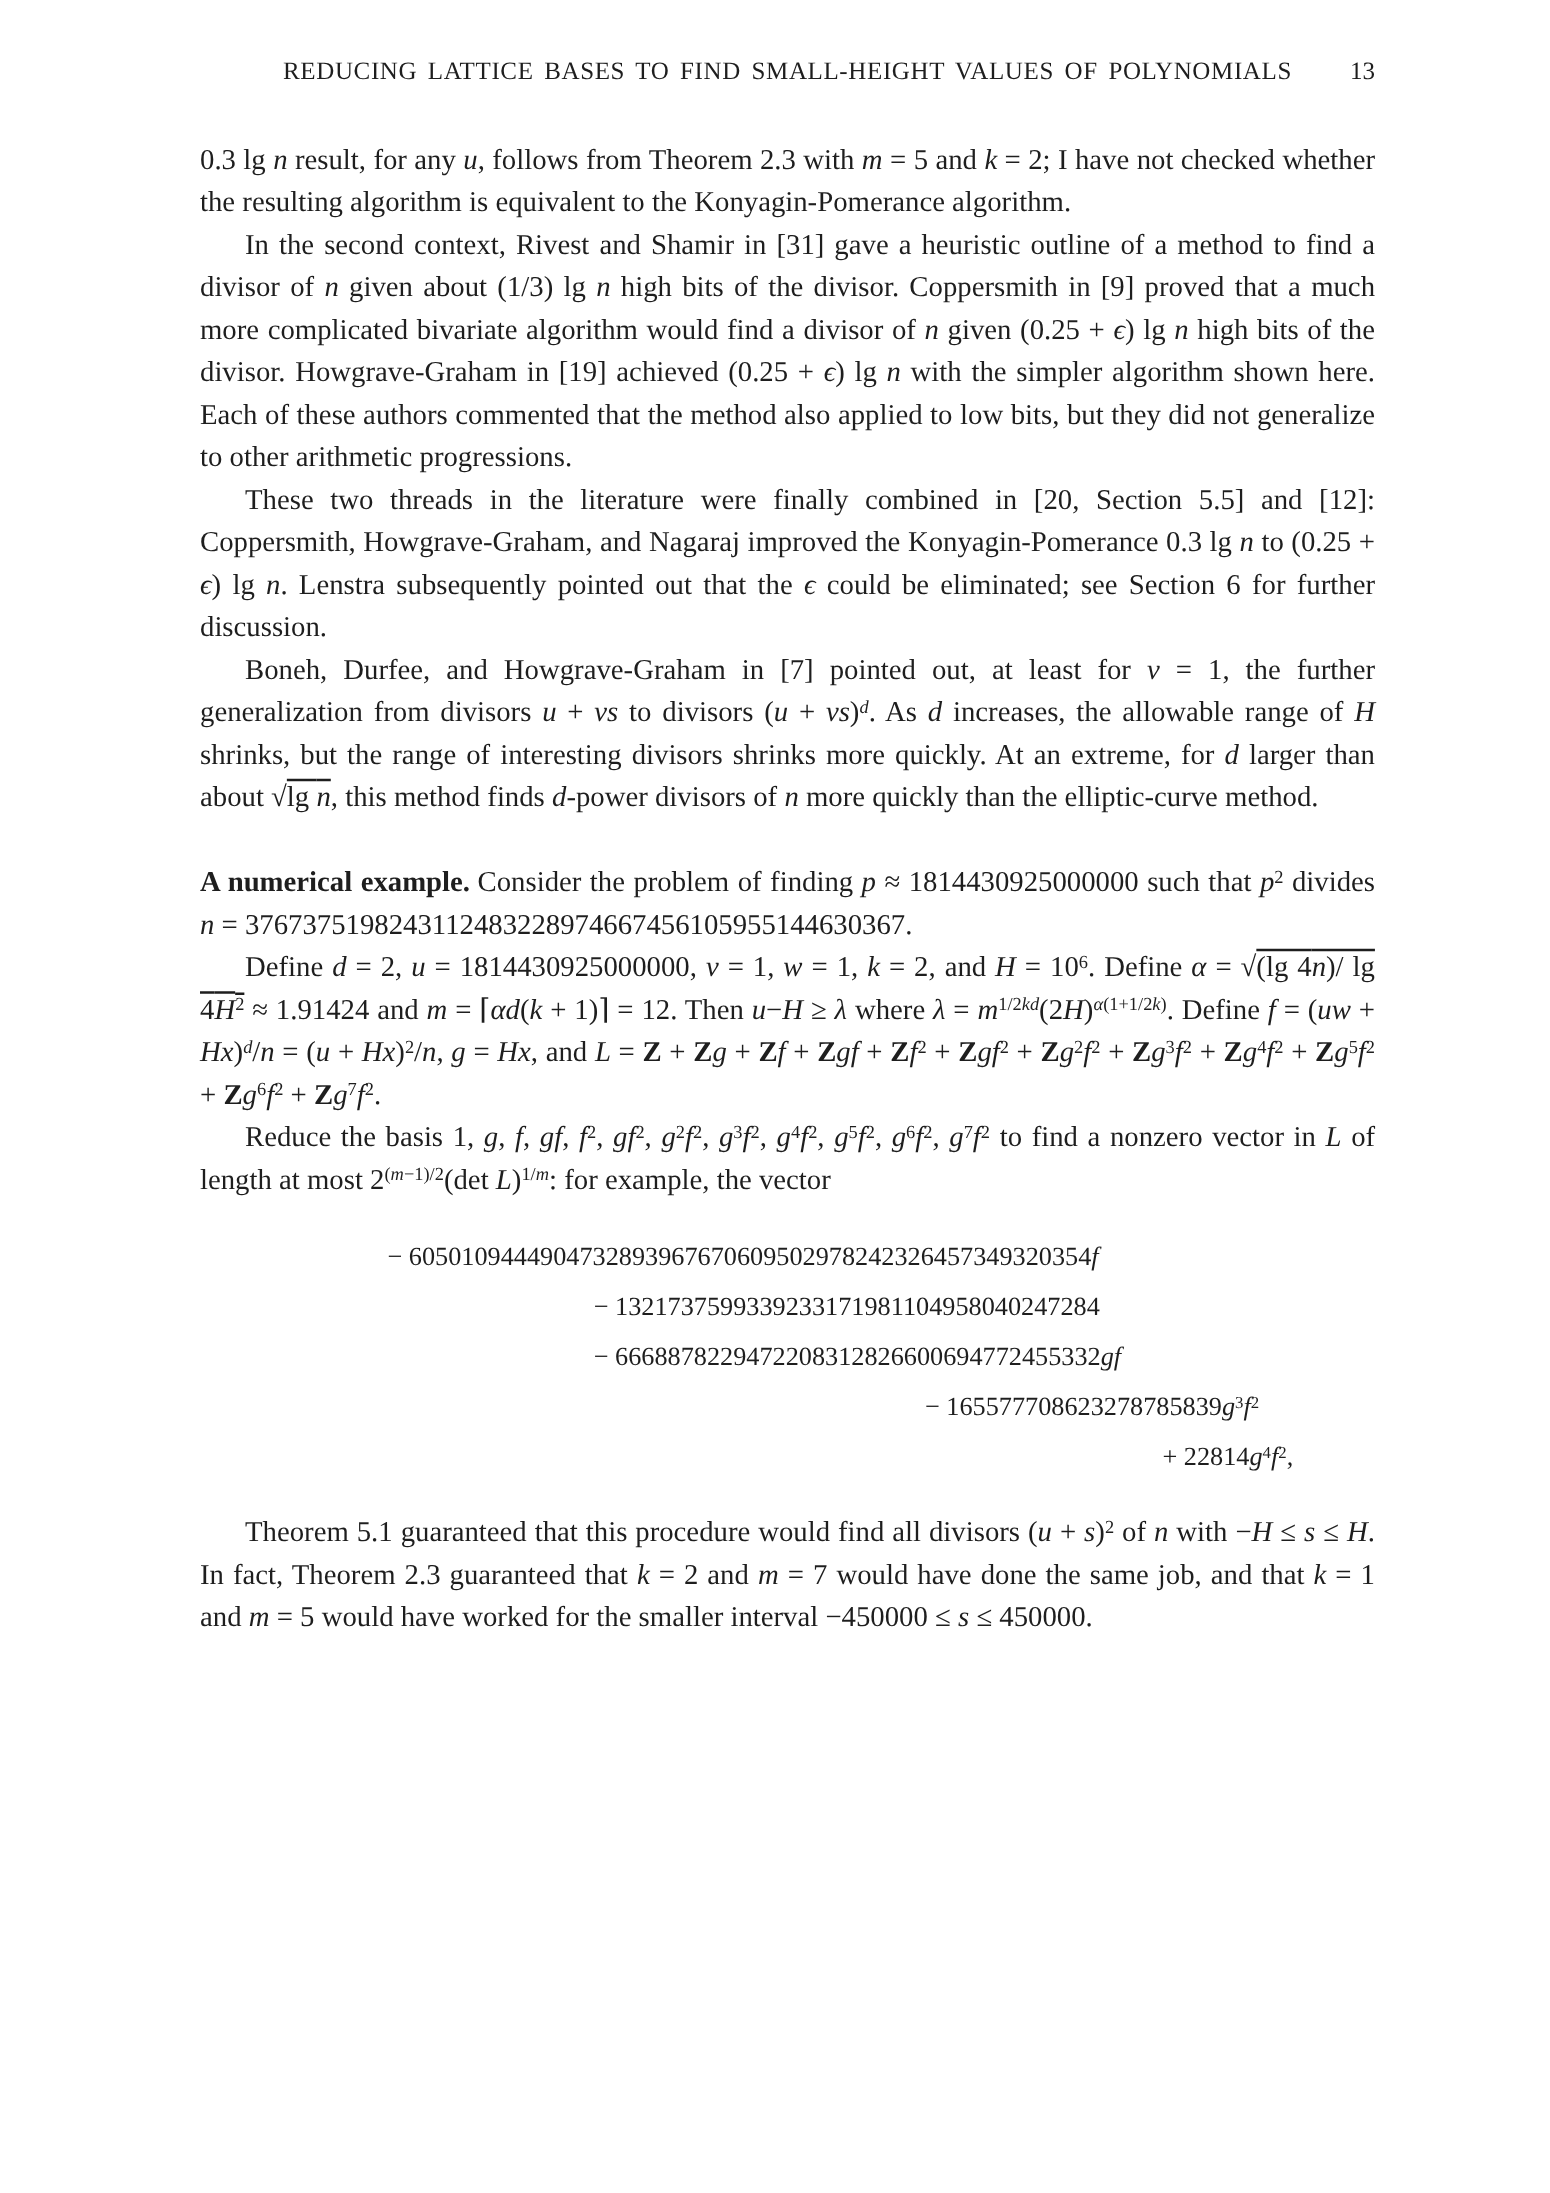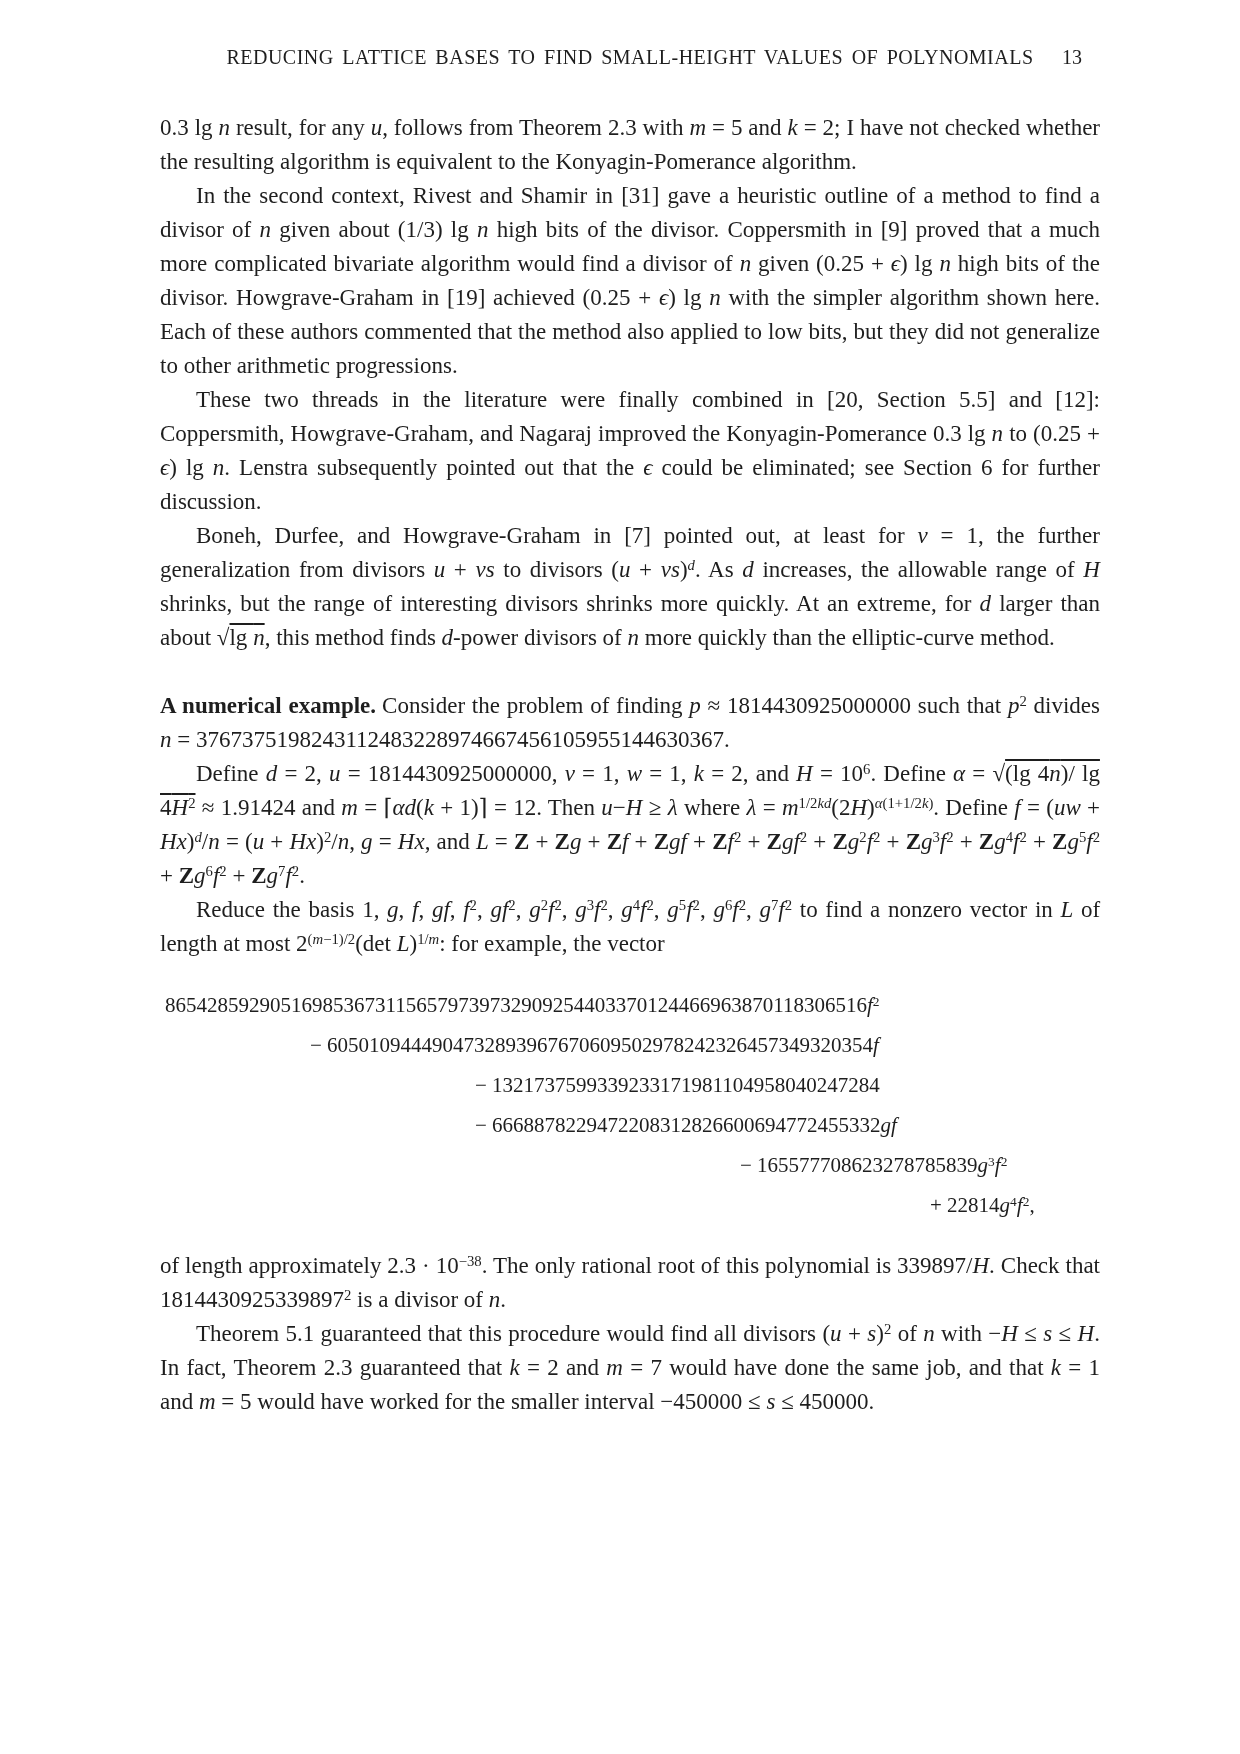--- a/index.html
+++ b/index.html
@@ -17,21 +17,21 @@
     margin:0 140px 0 160px;
     padding-top:46px;
     text-align:center;
     font-size:20px;
     letter-spacing:0.5px;
     word-spacing:3px;
     white-space:nowrap;
   }
   .page-num {
     position:absolute;
-    right:18px; top:46px;
+    right:0; top:46px;
     letter-spacing:0;
   }
   .content {
     margin:42px 140px 0 160px;
     font-size:23px;
     line-height:34px;
     text-align:justify;
   }
   p.para {margin:0; padding:0;}
   p.ind {text-indent:36px;}
@@ -80,25 +80,23 @@
     <p class="para ind">In the second context, Rivest and Shamir in [31] gave a heuristic outline of a method to find a divisor of <i>n</i> given about (1/3) lg <i>n</i> high bits of the divisor. Coppersmith in [9] proved that a much more complicated bivariate algorithm would find a divisor of <i>n</i> given (0.25 + <i>ϵ</i>) lg <i>n</i> high bits of the divisor. Howgrave-Graham in [19] achieved (0.25 + <i>ϵ</i>) lg <i>n</i> with the simpler algorithm shown here. Each of these authors commented that the method also applied to low bits, but they did not generalize to other arithmetic progressions.</p>
     <p class="para ind">These two threads in the literature were finally combined in [20, Section 5.5] and [12]: Coppersmith, Howgrave-Graham, and Nagaraj improved the Konyagin-Pomerance 0.3 lg <i>n</i> to (0.25 + <i>ϵ</i>) lg <i>n</i>. Lenstra subsequently pointed out that the <i>ϵ</i> could be eliminated; see Section 6 for further discussion.</p>
     <p class="para ind">Boneh, Durfee, and Howgrave-Graham in [7] pointed out, at least for <i>v</i> = 1, the further generalization from divisors <i>u</i> + <i>vs</i> to divisors (<i>u</i> + <i>vs</i>)<sup><i>d</i></sup>. As <i>d</i> increases, the allowable range of <i>H</i> shrinks, but the range of interesting divisors shrinks more quickly. At an extreme, for <i>d</i> larger than about √<span class="ol">lg <i>n</i></span>, this method finds <i>d</i>-power divisors of <i>n</i> more quickly than the elliptic-curve method.</p>
 
     <p class="para sect"><b class="runin">A numerical example.</b><span>Consider the problem of finding <i>p</i> ≈ 1814430925000000 such that <i>p</i><sup>2</sup> divides <i>n</i> = 3767375198243112483228974667456105955144630367.</span></p>
 
     <p class="para ind">Define <i>d</i> = 2, <i>u</i> = 1814430925000000, <i>v</i> = 1, <i>w</i> = 1, <i>k</i> = 2, and <i>H</i> = 10<sup>6</sup>. Define <i>α</i> = √<span class="ol">(lg 4<i>n</i>)/ lg 4<i>H</i><sup>2</sup></span> ≈ 1.91424 and <i>m</i> = ⌈<i>αd</i>(<i>k</i> + 1)⌉ = 12. Then <i>u</i>−<i>H</i> ≥ <i>λ</i> where <i>λ</i> = <i>m</i><sup>1/2<i>kd</i></sup>(2<i>H</i>)<sup><i>α</i>(1+1/2<i>k</i>)</sup>. Define <i>f</i> = (<i>uw</i> + <i>Hx</i>)<sup><i>d</i></sup>/<i>n</i> = (<i>u</i> + <i>Hx</i>)<sup>2</sup>/<i>n</i>, <i>g</i> = <i>Hx</i>, and <i>L</i> = <b>Z</b> + <b>Z</b><i>g</i> + <b>Z</b><i>f</i> + <b>Z</b><i>gf</i> + <b>Z</b><i>f</i><sup>2</sup> + <b>Z</b><i>gf</i><sup>2</sup> + <b>Z</b><i>g</i><sup>2</sup><i>f</i><sup>2</sup> + <b>Z</b><i>g</i><sup>3</sup><i>f</i><sup>2</sup> + <b>Z</b><i>g</i><sup>4</sup><i>f</i><sup>2</sup> + <b>Z</b><i>g</i><sup>5</sup><i>f</i><sup>2</sup> + <b>Z</b><i>g</i><sup>6</sup><i>f</i><sup>2</sup> + <b>Z</b><i>g</i><sup>7</sup><i>f</i><sup>2</sup>.</p>
     <p class="para ind">Reduce the basis 1, <i>g</i>, <i>f</i>, <i>gf</i>, <i>f</i><sup>2</sup>, <i>gf</i><sup>2</sup>, <i>g</i><sup>2</sup><i>f</i><sup>2</sup>, <i>g</i><sup>3</sup><i>f</i><sup>2</sup>, <i>g</i><sup>4</sup><i>f</i><sup>2</sup>, <i>g</i><sup>5</sup><i>f</i><sup>2</sup>, <i>g</i><sup>6</sup><i>f</i><sup>2</sup>, <i>g</i><sup>7</sup><i>f</i><sup>2</sup> to find a nonzero vector in <i>L</i> of length at most 2<sup>(<i>m</i>−1)/2</sup>(det <i>L</i>)<sup>1/<i>m</i></sup>: for example, the vector</p>
 
     <div class="eq">
-      <div class="ln m0">8654285929051698536731156579739732909254403370124466963870118306516<i>f</i><sup>2</sup></div>
       <div class="ln m1">− 6050109444904732893967670609502978242326457349320354<i>f</i></div>
       <div class="ln m3">− 1321737599339233171981104958040247284</div>
       <div class="ln m4">− 6668878229472208312826600694772455332<i>gf</i></div>
       <div class="ln m7">− 165577708623278785839<i>g</i><sup>3</sup><i>f</i><sup>2</sup></div>
       <div class="ln m8">+ 22814<i>g</i><sup>4</sup><i>f</i><sup>2</sup>,</div>
     </div>
 
-    <p class="para">of length approximately 2.3 · 10<sup>−38</sup>. The only rational root of this polynomial is 339897/<i>H</i>. Check that 1814430925339897<sup>2</sup> is a divisor of <i>n</i>.</p>
     <p class="para ind">Theorem 5.1 guaranteed that this procedure would find all divisors (<i>u</i> + <i>s</i>)<sup>2</sup> of <i>n</i> with −<i>H</i> ≤ <i>s</i> ≤ <i>H</i>. In fact, Theorem 2.3 guaranteed that <i>k</i> = 2 and <i>m</i> = 7 would have done the same job, and that <i>k</i> = 1 and <i>m</i> = 5 would have worked for the smaller interval −450000 ≤ <i>s</i> ≤ 450000.</p>
 
   </div>
 </div>
 
 </body></html>

